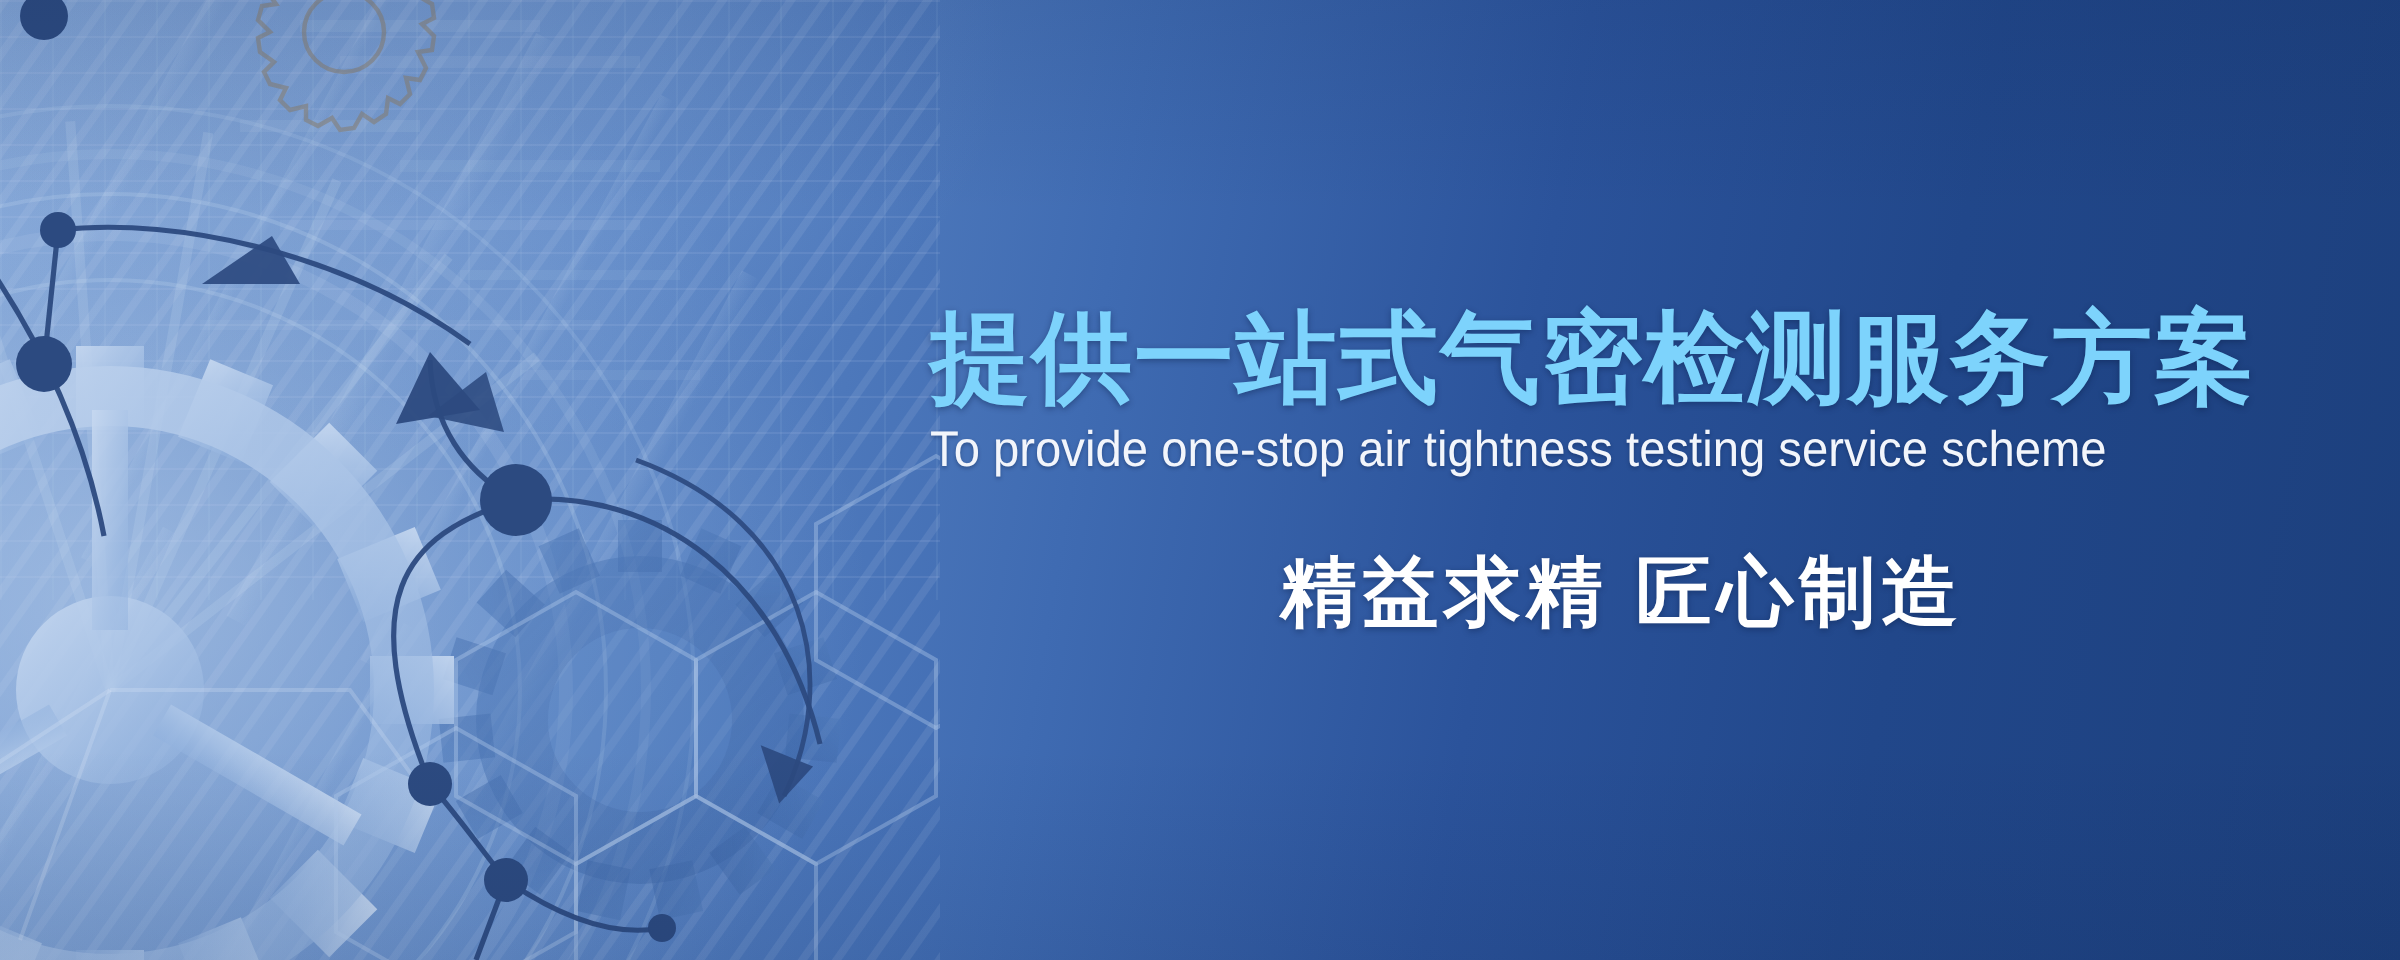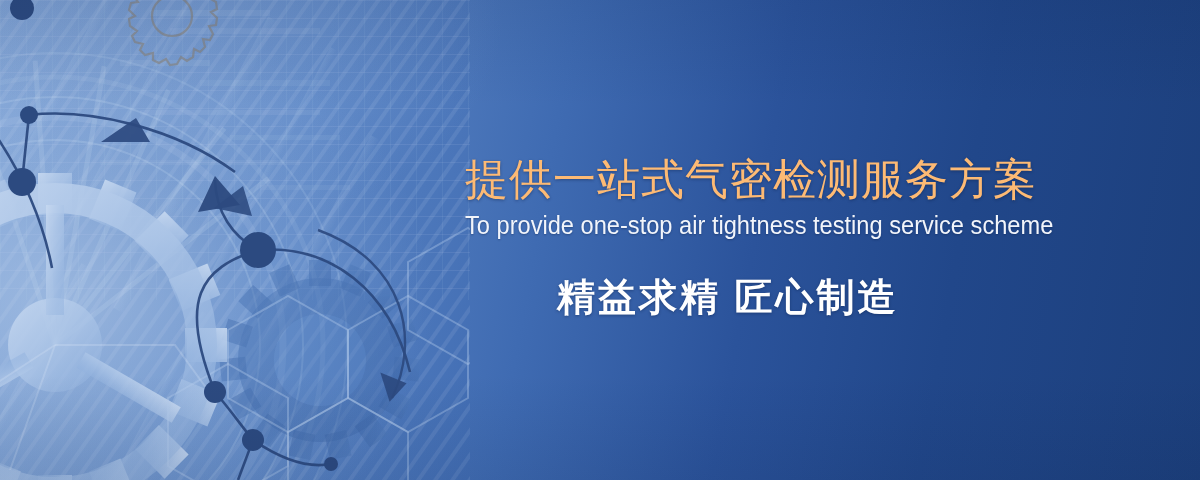--- a/index.html
+++ b/index.html
@@ -69,24 +69,24 @@
 
   
   .text-block {
     position: absolute;
     left: 465px;
     top: 150px;
     width: 600px;
   }
   .headline {
     margin: 0;
-    font-size: 43px;
+    font-size: 50px;
     line-height: 58px;
-    font-weight: 400;
-    color: #fdba74;
+    font-weight: 700;
+    color: #7dd3fc;
     letter-spacing: 1px;
     white-space: nowrap;
     text-shadow: 0 1px 3px rgba(8,26,62,0.40);
   }
   .subhead-en {
     margin: 0;
     padding-top: 2px;
     font-size: 25px;
     line-height: 30px;
     font-weight: 400;
@@ -100,20 +100,21 @@
     margin: 0;
     padding-top: 33px;
     padding-left: 92px;
     font-size: 38px;
     line-height: 48px;
     font-weight: 700;
     color: #ffffff;
     letter-spacing: 3px;
     white-space: nowrap;
     text-shadow: 0 1px 3px rgba(8,26,62,0.40);
+    text-align: center;
   }
 </style>
 </head>
 <body>
 
 <div id="banner">
 
   <div class="bg-base"></div>
   <div class="bg-glow"></div>
   <div class="bg-topfade"></div>

